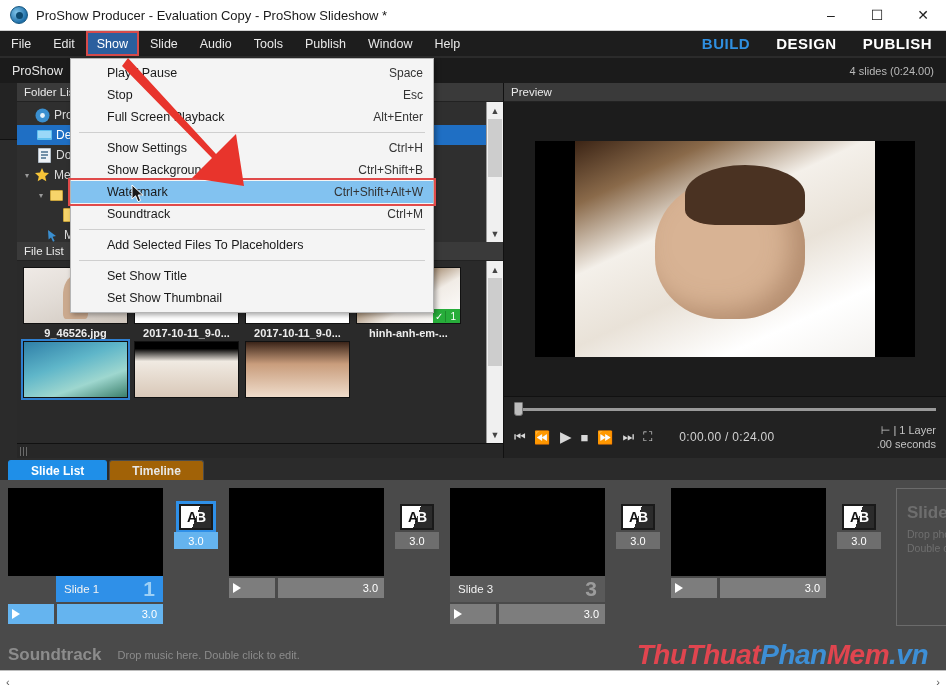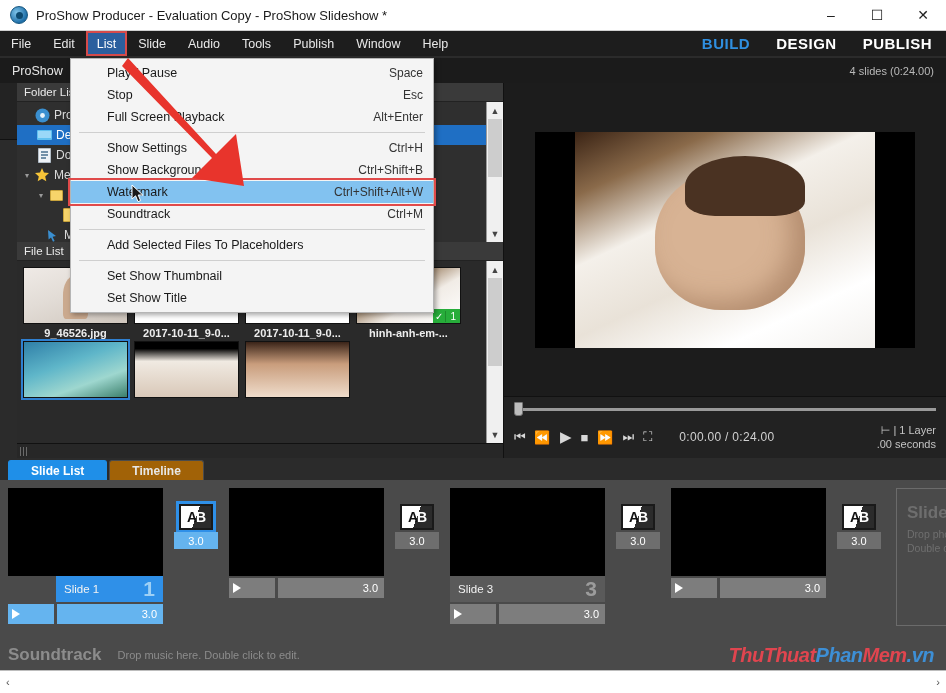--- a/index.html
+++ b/index.html
@@ -184,21 +184,21 @@
   #dropzone { width:100px; height:138px; border:1px solid #6b6b6b; margin-left:4px;
     padding:14px 0 0 10px; color:#6f6f6f; }
   #dropzone .t { font-size:17px; font-weight:bold; color:#6e6e6e; }
   #dropzone .s { font-size:10.5px; line-height:14px; margin-top:4px; white-space:nowrap; }
 
   
   #soundtrack { position:absolute; top:640px; left:0; width:946px; height:30px;
     background:#4a4a4a; display:flex; align-items:center; padding-left:8px; }
   #st-title { font-size:17px; font-weight:bold; color:#8c8c8c; }
   #st-sub { font-size:11px; color:#8c8c8c; margin-left:16px; }
-  #watermark { margin-left:auto; padding-right:12px; font-size:20px; font-weight:bold;
+  #watermark { margin-left:auto; padding-right:18px; font-size:28px; font-weight:bold;
     font-style:italic; letter-spacing:-.5px; }
   #watermark .r{color:#e0454f;} #watermark .b{color:#3d8fd6;}
 
   #bottombar { position:absolute; top:670px; left:0; width:946px; height:23px;
     background:#ffffff; border-top:1px solid #bdbdbd; display:flex;
     align-items:center; justify-content:space-between; padding:0 6px;
     color:#555; font-size:11px; }
 
   
   #dropdown { position:absolute; top:58px; left:70px; width:364px;
@@ -226,21 +226,21 @@
   <div id="win-btns">
     <div class="win-btn">–</div>
     <div class="win-btn">☐</div>
     <div class="win-btn close">✕</div>
   </div>
 </div>
 
 <div id="menubar">
   <div class="mi">File</div>
   <div class="mi">Edit</div>
-  <div class="mi active">List</div>
+  <div class="mi active">Show</div>
   <div class="mi">Slide</div>
   <div class="mi">Audio</div>
   <div class="mi">Tools</div>
   <div class="mi">Publish</div>
   <div class="mi">Window</div>
   <div class="mi">Help</div>
   <div id="menu-right">
     <span class="mr-build">BUILD</span>
     <span class="mr-design">DESIGN</span>
     <span class="mr-publish">PUBLISH</span>
@@ -486,20 +486,21 @@
           <div class="ar">▼</div>
         </div>
       </div>
       <div class="hsb">
         <span class="grip"></span>
       </div>
     </div>
   </div>
 
   <div id="previewcol">
+    <div class="panel-head">Preview</div>
     <div id="prev-stage">
       <div id="prev-img">
         <div class="photo"></div>
         <div class="face"></div>
         <div class="hair"></div>
       </div>
     </div>
     <div id="prev-ctrl">
       <div id="seek">
         <div class="knob"></div>
@@ -660,25 +661,25 @@
     <span>Soundtrack</span>
     <span class="sc">Ctrl+M</span>
   </div>
   <div class="dd-sep"></div>
   <div class="dd-item">
     <span>Add Selected Files To Placeholders</span>
     <span class="sc"></span>
   </div>
   <div class="dd-sep"></div>
   <div class="dd-item">
+    <span>Set Show Title</span>
+    <span class="sc"></span>
+  </div>
+  <div class="dd-item">
     <span>Set Show Thumbnail</span>
-    <span class="sc"></span>
-  </div>
-  <div class="dd-item">
-    <span>Set Show Title</span>
     <span class="sc"></span>
   </div>
 </div>
 
 <svg id="arrow" viewBox="0 0 200 140">
   <path d="M8 0 L96 96 L116 76 L124 128 L72 120 L92 100 L2 8 Z" fill="#e8342c"></path>
 </svg>
 
 <svg id="cursor" width="14" height="20" viewBox="0 0 14 20">
   <path d="M1 1 L1 15 L4.6 11.8 L7 17.6 L9.6 16.6 L7.2 11 L11.8 11 Z" fill="#1a1a1a" stroke="#ffffff" stroke-width="1"></path>

